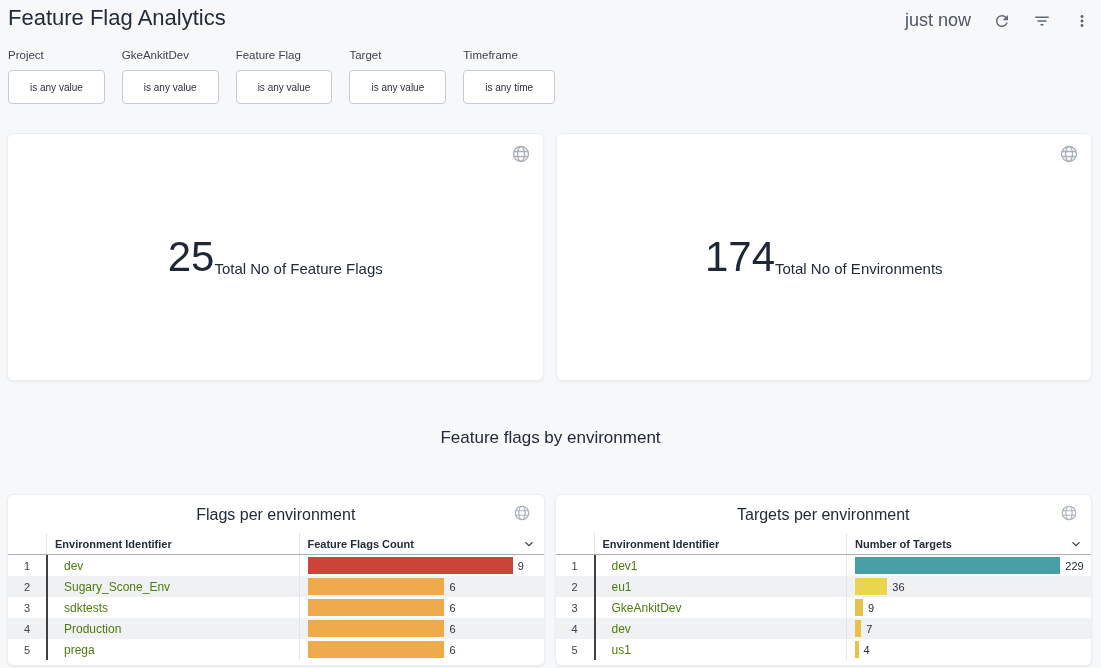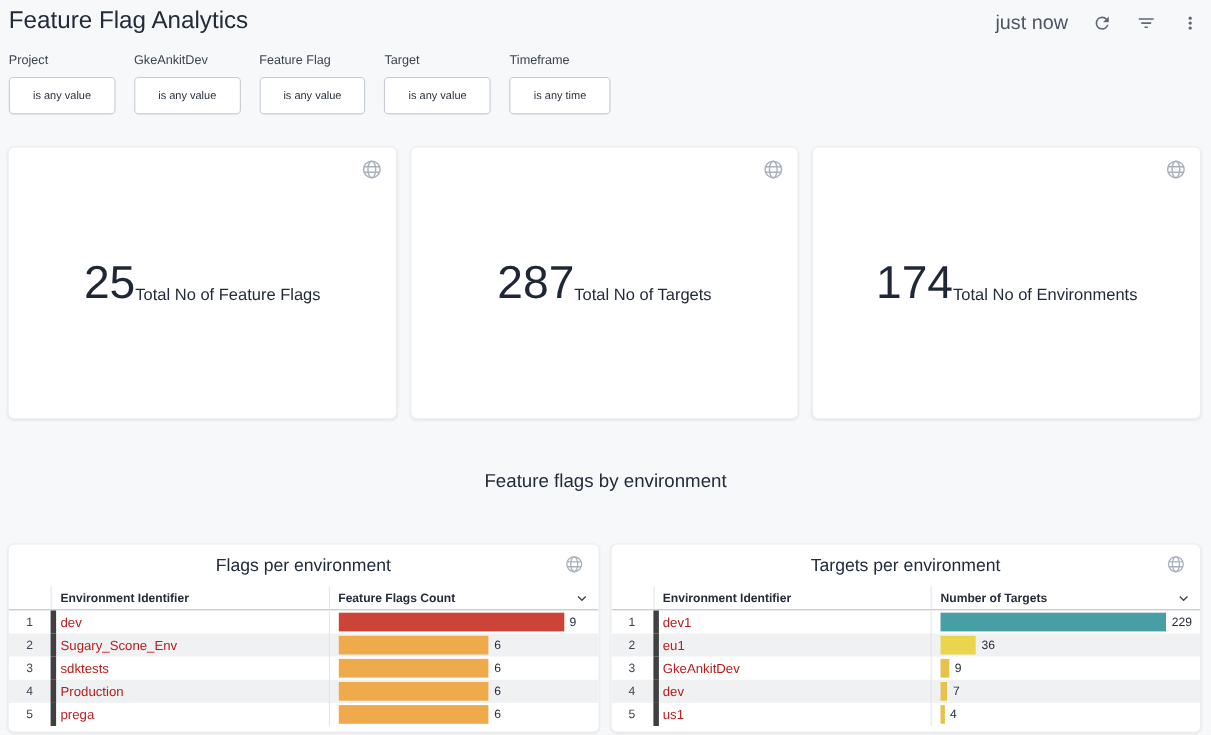--- a/index.html
+++ b/index.html
@@ -56,21 +56,21 @@
   .tbl { font-size: 12px; }
   .tbl-header { display: flex; align-items: center; height: 22px; border-bottom: 1px solid #a9aeb4; font-weight: bold; font-size: 11px; color: #252c3a; }
   .col-num  { width: 38px; flex: none; text-align: center; align-self: stretch; }
   .col-name { flex: 1; padding-left: 8px; border-left: 1px solid #e3e5e8; align-self: stretch; display: flex; align-items: center; }
   .col-val  { width: 245px; flex: none; padding-left: 8px; border-left: 1px solid #e3e5e8; align-self: stretch; display: flex; align-items: center; position: relative; }
   .sort-chevron { position: absolute; right: 8px; top: 4px; width: 14px; height: 14px; color: #3c4350; cursor: pointer; }
   .sort-chevron svg { width: 100%; height: 100%; }
   .tbl-row { display: flex; align-items: stretch; height: 21px; background: #ffffff; }
   .tbl-row:nth-child(even) { background: #f0f1f3; }
   .cell-num { width: 38px; flex: none; display: flex; align-items: center; justify-content: center; font-size: 11px; color: #3c4350; }
-  .cell-name { flex: 1; padding-left: 4px; border-left: 5px solid #404040; display: flex; align-items: center; color: #b91c1c; }
+  .cell-name { flex: 1; padding-left: 16px; border-left: 2px solid #404040; display: flex; align-items: center; color: #4d7c0f; }
   .cell-val { width: 245px; flex: none; padding-left: 8px; border-left: 1px solid #e3e5e8; display: flex; align-items: center; }
   .bar { height: 17px; flex: none; }
   .bar-label { margin-left: 5px; font-size: 11px; color: #252c3a; }
 </style>
 </head>
 <body>
 
 <svg width="0" height="0" style="position:absolute">
   <defs>
     <g id="i-globe">
@@ -133,27 +133,20 @@
       <span class="globe"><svg viewBox="0 0 24 24">
             <use href="#i-globe"></use>
           </svg></span>
       <div class="kpi-value">25</div>
       <div class="kpi-label">Total No of Feature Flags</div>
     </div>
     <div class="card kpi-card">
       <span class="globe"><svg viewBox="0 0 24 24">
             <use href="#i-globe"></use>
           </svg></span>
-      <div class="kpi-value">287</div>
-      <div class="kpi-label">Total No of Targets</div>
-    </div>
-    <div class="card kpi-card">
-      <span class="globe"><svg viewBox="0 0 24 24">
-            <use href="#i-globe"></use>
-          </svg></span>
       <div class="kpi-value">174</div>
       <div class="kpi-label">Total No of Environments</div>
     </div>
   </div>
 
   <div class="section-title">Feature flags by environment</div>
 
   <div class="tables-row">
 
     <div class="card table-card">

